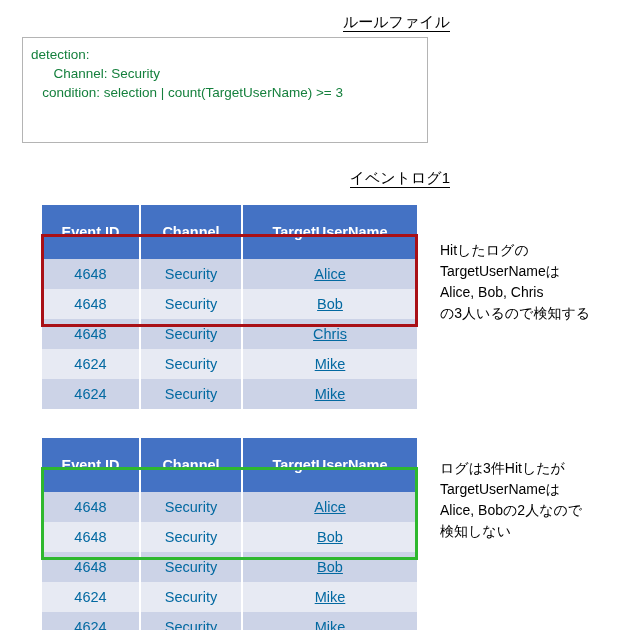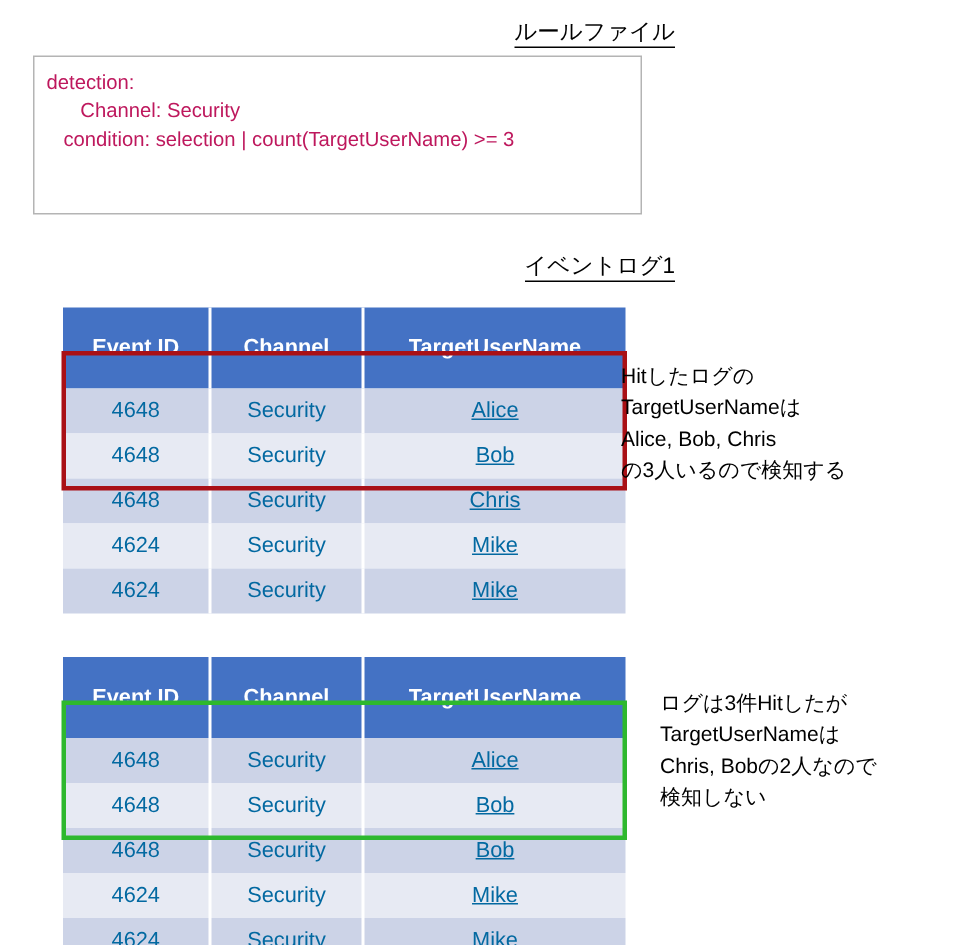--- a/index.html
+++ b/index.html
@@ -49,21 +49,21 @@
     width: 406px;
     height: 106px;
     border: 1px solid #b4b4b4;
     background: #ffffff;
     box-sizing: border-box;
     padding: 7px 0 0 8px;
   }
   .rule-line {
     font-size: 13.5px;
     line-height: 19px;
-    color: #be185d;
+    color: #15803d;
     white-space: pre;
   }
 
   
   .log-table {
     position: absolute;
     width: 375px;
     border-collapse: collapse;
     table-layout: fixed;
     font-size: 14px;
@@ -123,21 +123,21 @@
   }
 
   
   .annotation {
     position: absolute;
     font-size: 14px;
     line-height: 21px;
     color: #000000;
     white-space: pre-line;
   }
-  #note1 { left: 414px; top: 240px; width: 200px; }
+  #note1 { left: 440px; top: 240px; width: 200px; }
   #note2 { left: 440px; top: 458px; width: 200px; }
 </style>
 </head>
 <body>
 
 <div class="canvas">
 
   <div class="section-title" id="rule-title"><span class="u">ルールファイル</span></div>
 
   <div class="rule-box">
@@ -237,16 +237,16 @@
         <td>Security</td>
         <td>Mike</td>
       </tr>
     </tbody>
   </table>
 
   <div class="hl-box" id="hl-green"></div>
 
   <div class="annotation" id="note2">ログは3件Hitしたが
 TargetUserNameは
-Chris, Bobの2人なので
+Alice, Bobの2人なので
 検知しない</div>
 
 </div>
 
 </body></html>

